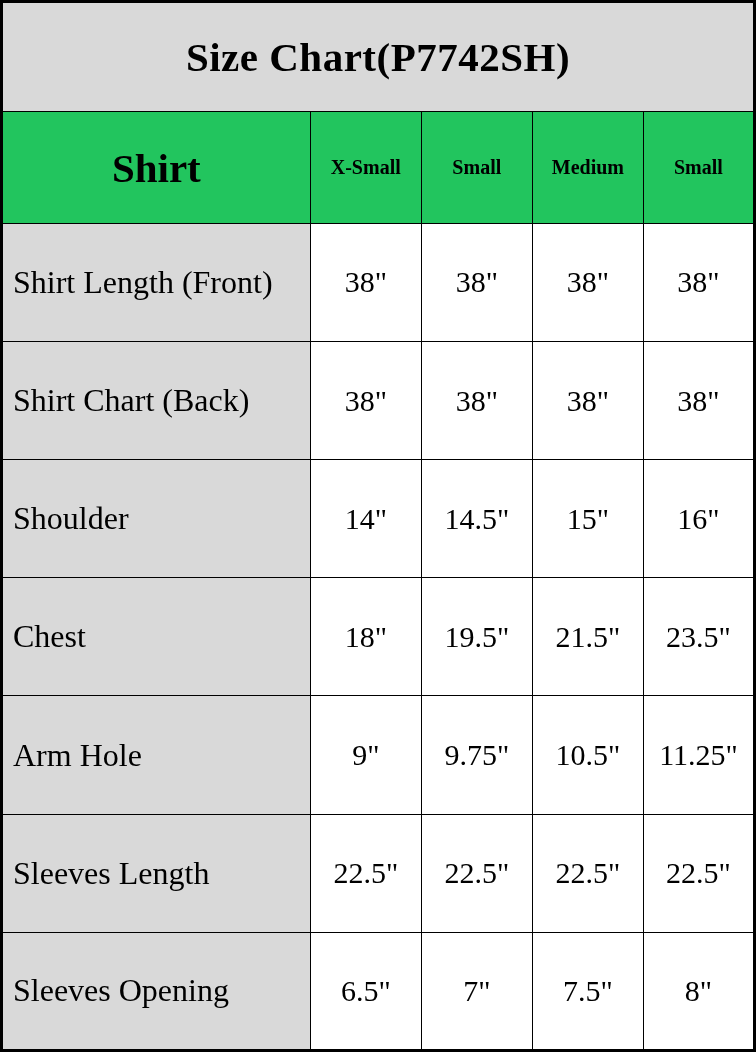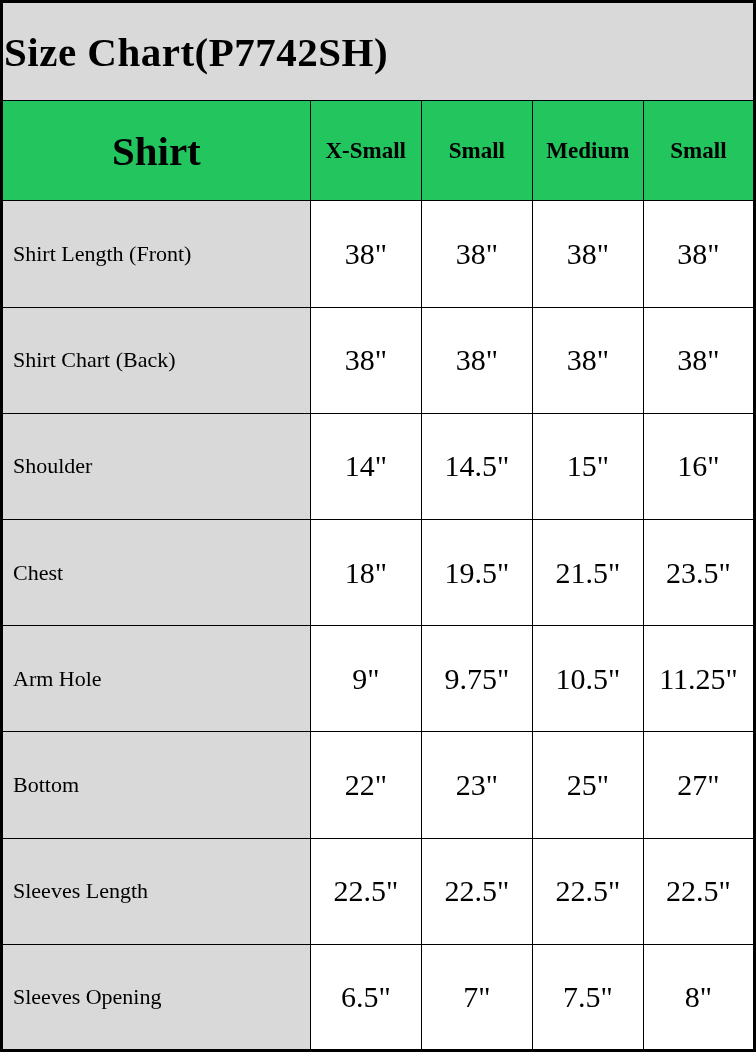--- a/index.html
+++ b/index.html
@@ -23,48 +23,48 @@
     border: 3px solid #000000;
   }
   table.size-chart td,
   table.size-chart th {
     border: 1.5px solid #000000;
     vertical-align: middle;
     overflow: hidden;
   }
   .title-cell {
     background: #d9d9d9;
-    text-align: left;
+    text-align: center;
     font-weight: bold;
     font-size: 41px;
     height: 95px;
     letter-spacing: 0.5px;
   }
   .header-row th {
     background: #22c55e;
     font-weight: bold;
     text-align: center;
   }
   .header-row {
     height: 100px;
   }
   .product-cell {
     font-size: 41px;
   }
   .size-header {
-    font-size: 23px;
+    font-size: 20px;
   }
   .data-row {
     height: 106px;
   }
   .label-cell {
     background: #d9d9d9;
     text-align: left;
     padding-left: 10px;
-    font-size: 22px;
+    font-size: 32px;
     font-weight: normal;
   }
   .value-cell {
     background: #ffffff;
     text-align: center;
     font-size: 30px;
     font-weight: normal;
   }
 </style>
 </head>
@@ -124,27 +124,20 @@
       </tr>
 
       <tr class="data-row">
         <td class="label-cell">Arm Hole</td>
         <td class="value-cell">9"</td>
         <td class="value-cell">9.75"</td>
         <td class="value-cell">10.5"</td>
         <td class="value-cell">11.25"</td>
       </tr>
 
-      <tr class="data-row">
-        <td class="label-cell">Bottom</td>
-        <td class="value-cell">22"</td>
-        <td class="value-cell">23"</td>
-        <td class="value-cell">25"</td>
-        <td class="value-cell">27"</td>
-      </tr>
 
       <tr class="data-row">
         <td class="label-cell">Sleeves Length</td>
         <td class="value-cell">22.5"</td>
         <td class="value-cell">22.5"</td>
         <td class="value-cell">22.5"</td>
         <td class="value-cell">22.5"</td>
       </tr>
 
       <tr class="data-row">

